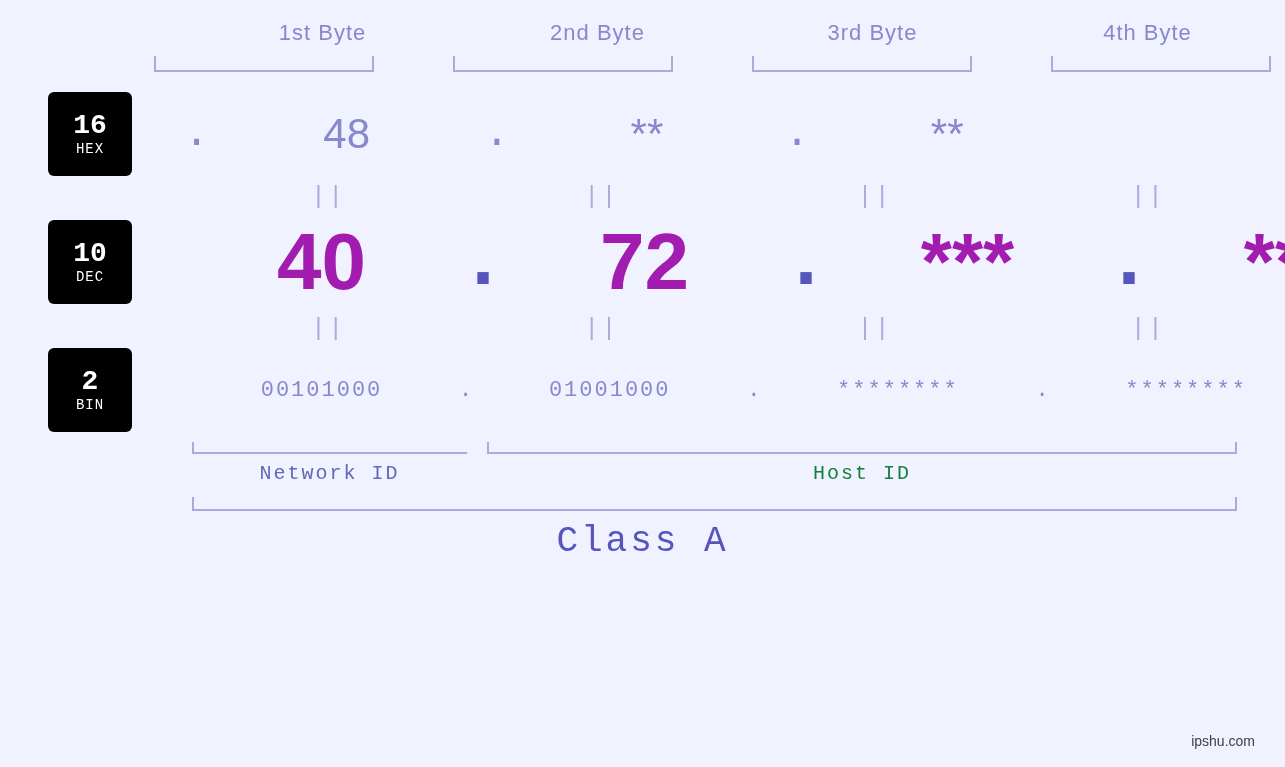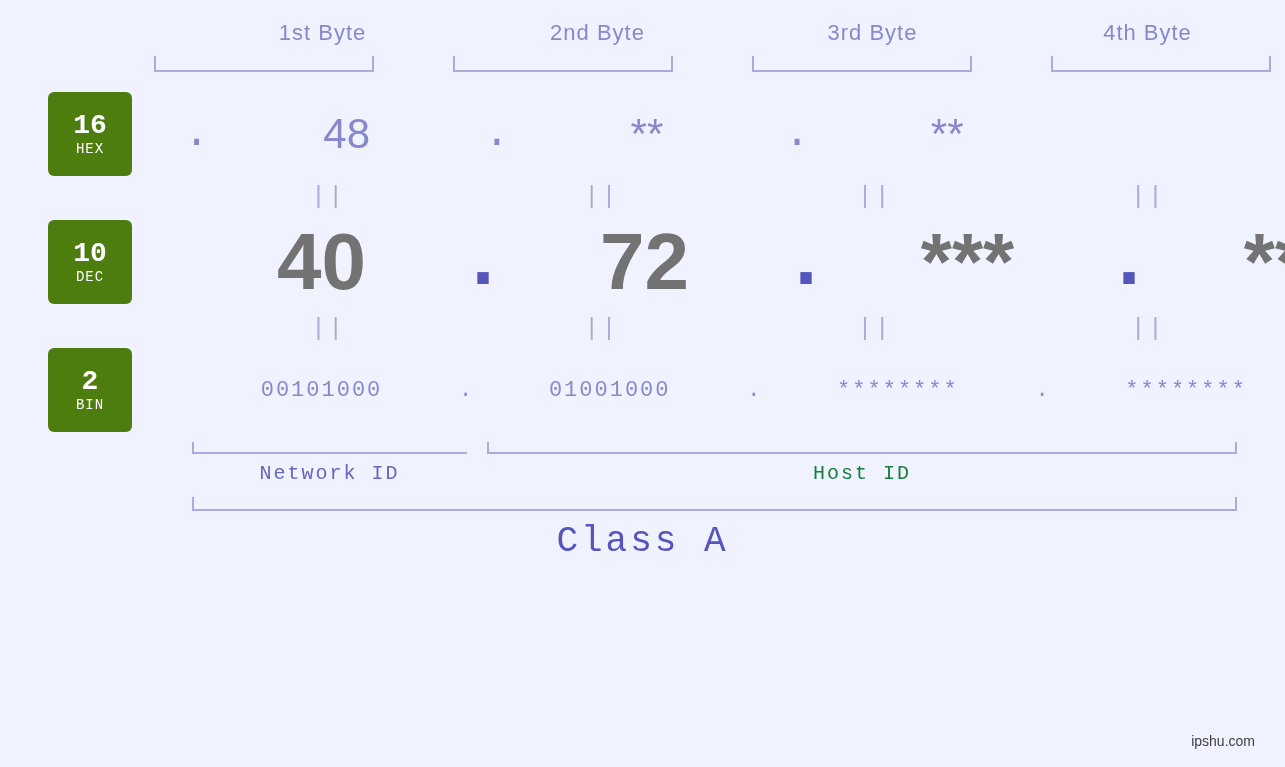--- a/index.html
+++ b/index.html
@@ -56,21 +56,21 @@
     .base-row {
       display: flex;
       align-items: center;
       position: relative;
     }
 
     
     .badge {
       width: 84px;
       height: 84px;
-      background: #4d7c0f;
+      background: #000000;
       border-radius: 6px;
       display: flex;
       flex-direction: column;
       align-items: center;
       justify-content: center;
       margin-left: 48px;
       margin-right: 0;
       flex-shrink: 0;
     }
 
@@ -111,21 +111,21 @@
       font-family: Arial, sans-serif;
     }
 
     .hex-dot {
       color: #8888cc;
       font-size: 42px;
     }
 
     
     .dec-val {
-      color: #737373;
+      color: #a21caf;
       font-size: 80px;
       font-weight: bold;
       font-family: Arial, sans-serif;
     }
 
     .dec-dot {
       color: #5555bb;
       font-size: 80px;
       font-weight: bold;
     }

